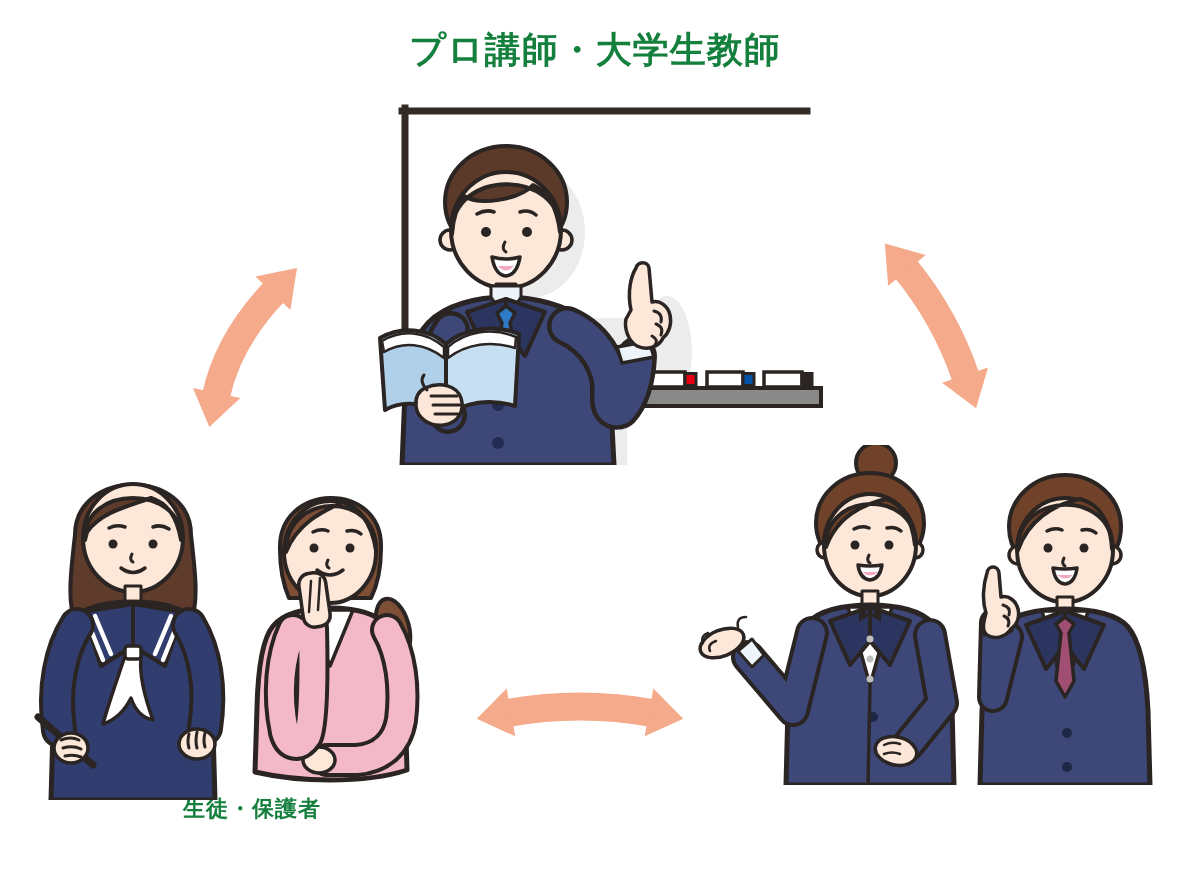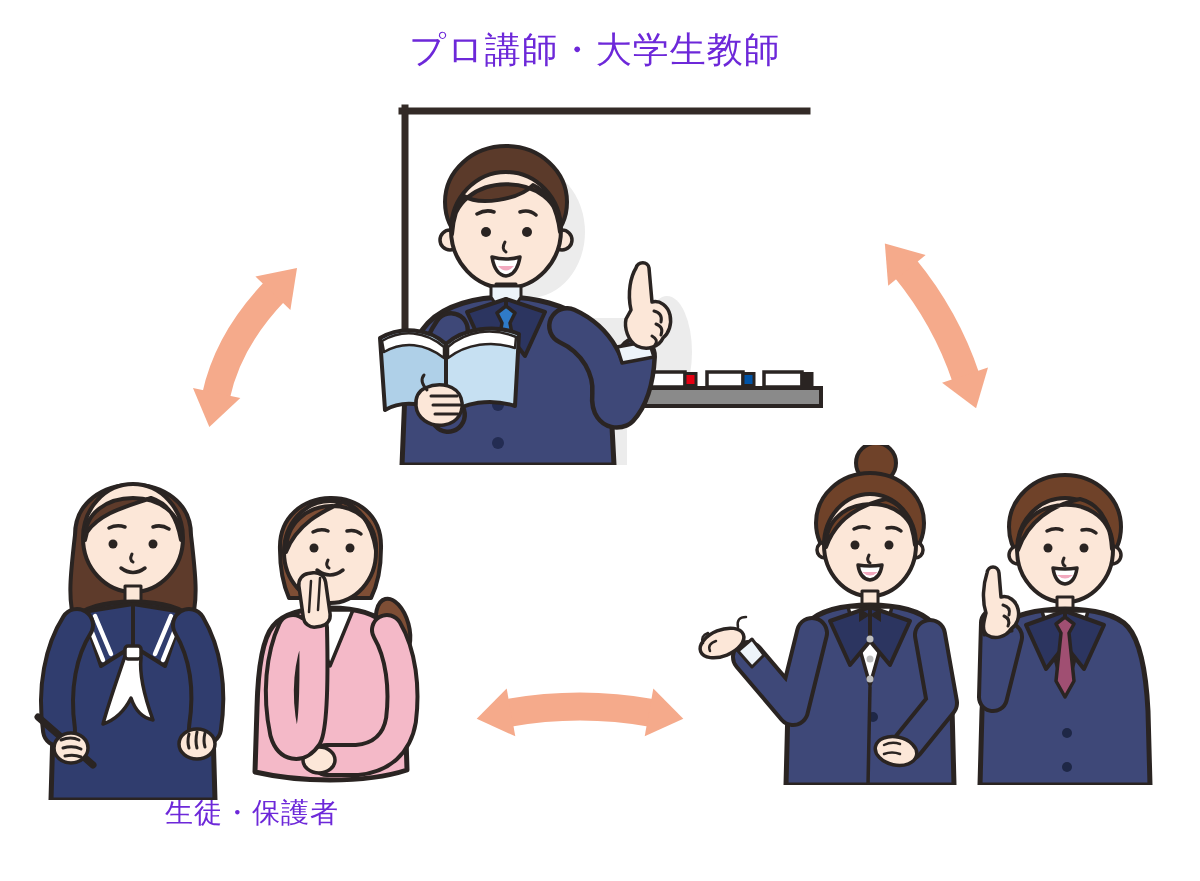--- a/index.html
+++ b/index.html
@@ -1,21 +1,21 @@
 <!DOCTYPE html>
 <html><head>
 <meta charset="utf-8">
 <style>
   html,body{margin:0;padding:0;background:#fff;}
   .canvas{position:relative;width:1200px;height:881px;background:#FFFFFF;overflow:hidden;
           font-family:"Liberation Sans","DejaVu Sans",sans-serif;}
-  .label{position:absolute;color:#6d28d9;font-weight:400;text-align:center;
+  .label{position:absolute;color:#15803d;font-weight:700;text-align:center;
          letter-spacing:1px;white-space:nowrap;}
   .label-top{left:365px;top:26px;width:460px;font-size:36px;}
-  .label-bl{left:40px;top:794px;width:424px;font-size:28px;}
+  .label-bl{left:40px;top:794px;width:424px;font-size:22px;}
   .label-br{left:770px;top:794px;width:430px;font-size:35px;}
   svg{position:absolute;}
   .arrows{left:0;top:0;}
   .scene-teacher{left:365px;top:100px;}
   .scene-students{left:25px;top:440px;}
   .scene-staff{left:690px;top:445px;}
 </style>
 </head>
 <body>
 

